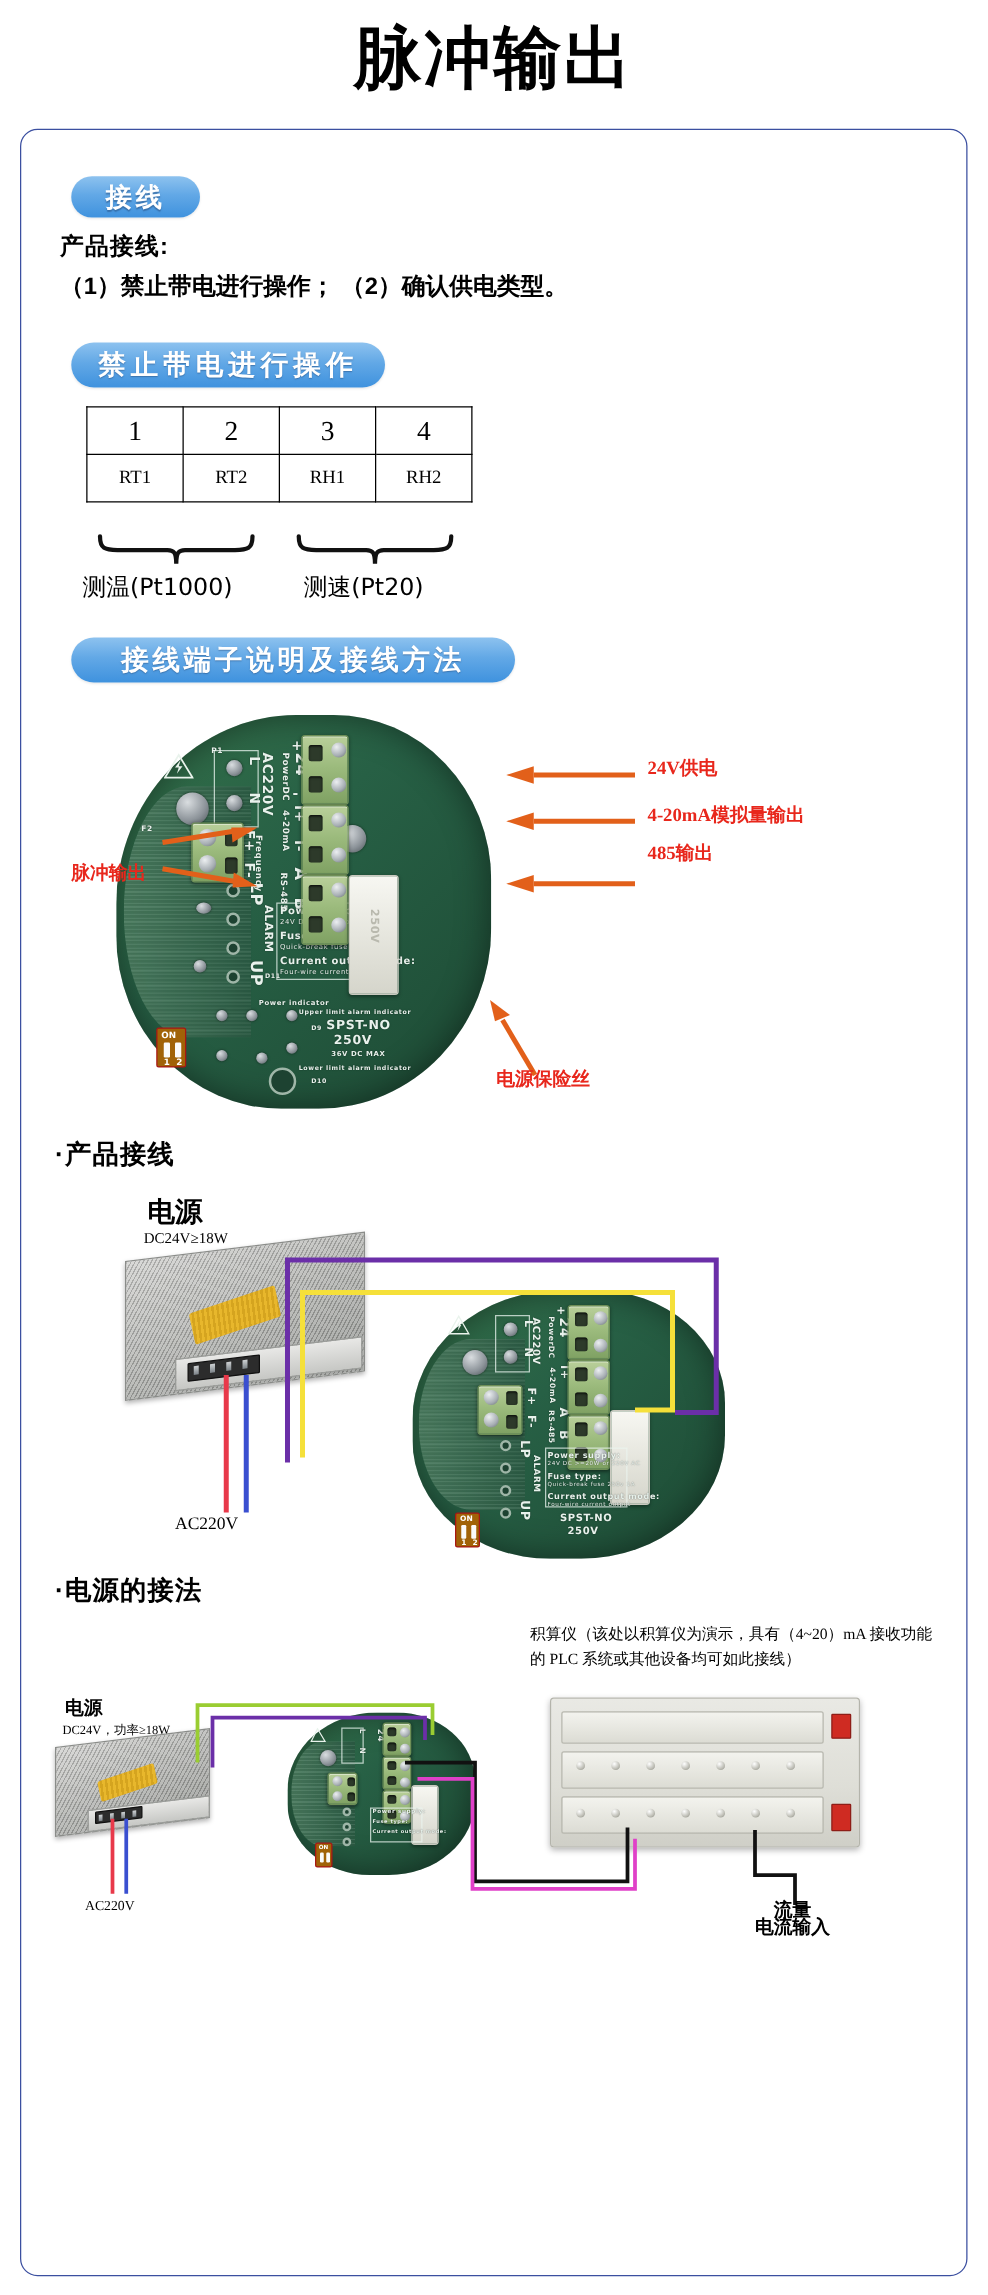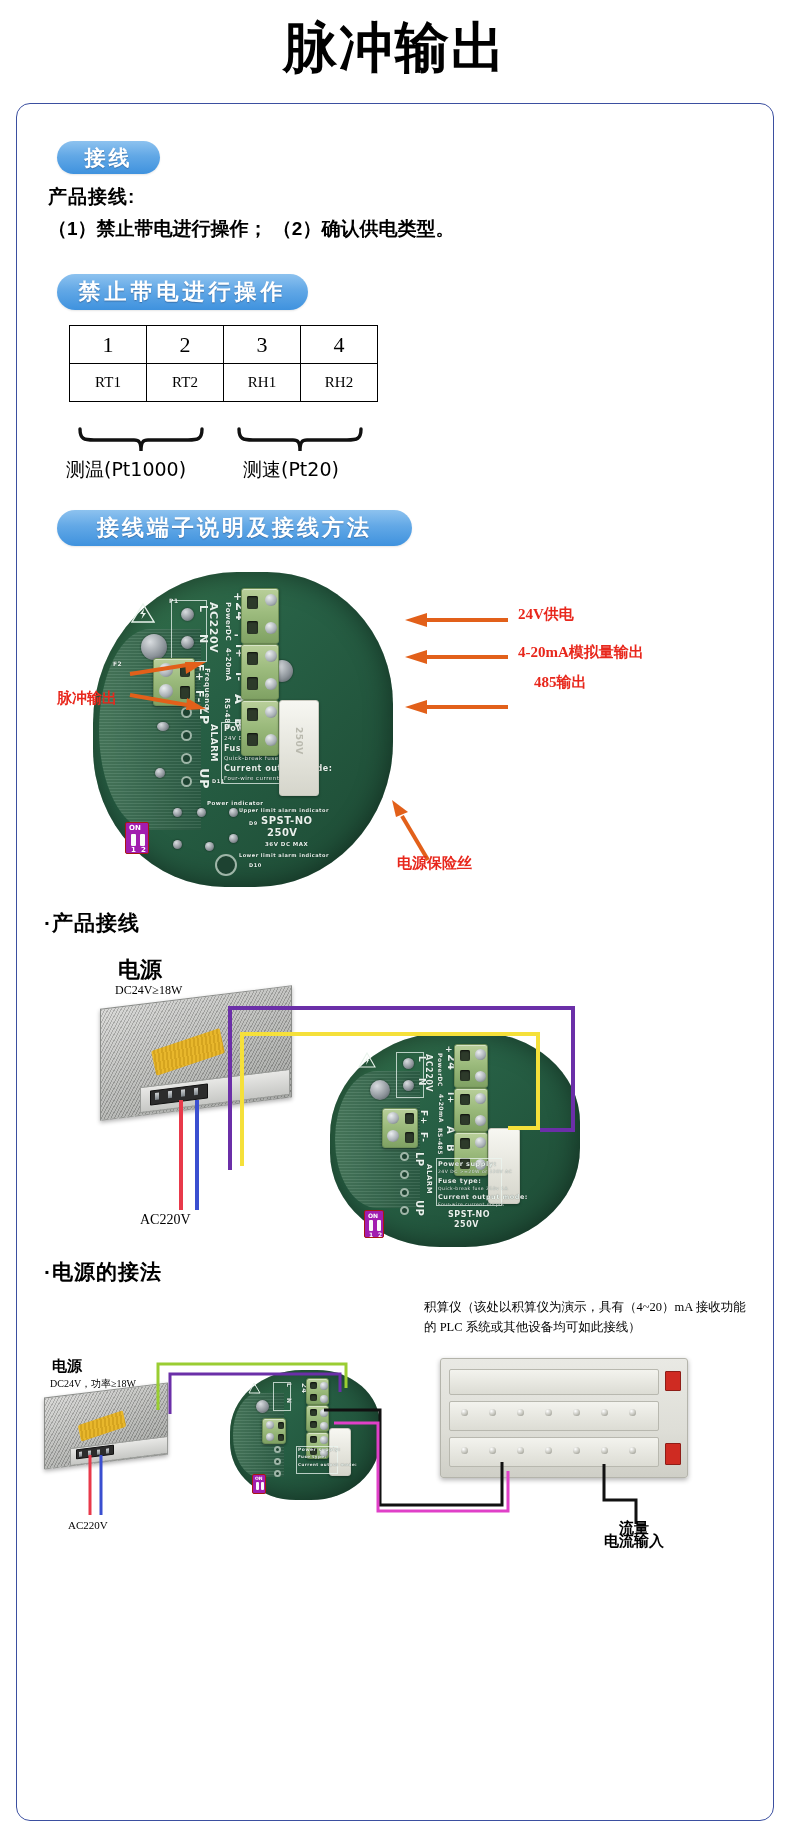--- a/index.html
+++ b/index.html
@@ -128,21 +128,21 @@
     position:absolute; border-radius:50%;
     background:radial-gradient(circle at 35% 30%,#eceff1,#a7aeb3 60%,#626a70 100%);
   }
   .fuse-white{
     position:absolute;
     background:linear-gradient(180deg,#f7f7f2 0%,#e6e6de 50%,#d5d5cb 100%);
     border:1px solid #c9c9bf; border-radius:3px;
     box-shadow:0 1px 3px rgba(0,0,0,.35);
   }
   .dip{
-    position:absolute; background:#a21caf; border:1px solid #a81713; border-radius:2px;
+    position:absolute; background:#a16207; border:1px solid #a81713; border-radius:2px;
   }
   .dip .dipsw{ position:absolute; background:#fafafa; border-radius:1px; }
   .dip .dipon{
     position:absolute; color:#fff; font-size:7px; font-weight:bold; left:3px; top:1px;
     font-family:"DejaVu Sans",sans-serif;
   }
   .dipnum{ position:absolute; color:#fff; font-size:7px; font-weight:bold; font-family:"DejaVu Sans",sans-serif; }
 
   
   .rlabel{
@@ -408,21 +408,21 @@
   </svg>
 </div>
 <div class="rlabel" style="left:518px; top:643px;">4-20mA模拟量输出</div>
 
 <div class="arrow" style="left:405px; top:700px;">
   <svg width="105" height="14" viewBox="0 0 105 14">
     <line x1="103" y1="7" x2="22" y2="7" stroke="#e2601a" stroke-width="4"></line>
     <polygon points="0,7 22,0 22,14" fill="#e2601a"></polygon>
   </svg>
 </div>
-<div class="rlabel" style="left:534px; top:673px;">485输出</div>
+<div class="rlabel" style="left:518px; top:673px;">485输出</div>
 
 <div class="rlabel" style="left:57px; top:689px;">脉冲输出</div>
 <div class="arrow" style="left:130px; top:662px;">
   <svg width="78" height="14" viewBox="0 0 78 14">
     <line x1="0" y1="12" x2="57" y2="3" stroke="#e2601a" stroke-width="4"></line>
     <polygon points="76,0 55,0 56,12" fill="#e2601a"></polygon>
   </svg>
 </div>
 <div class="arrow" style="left:130px; top:693px;">
   <svg width="78" height="18" viewBox="0 0 78 18">

